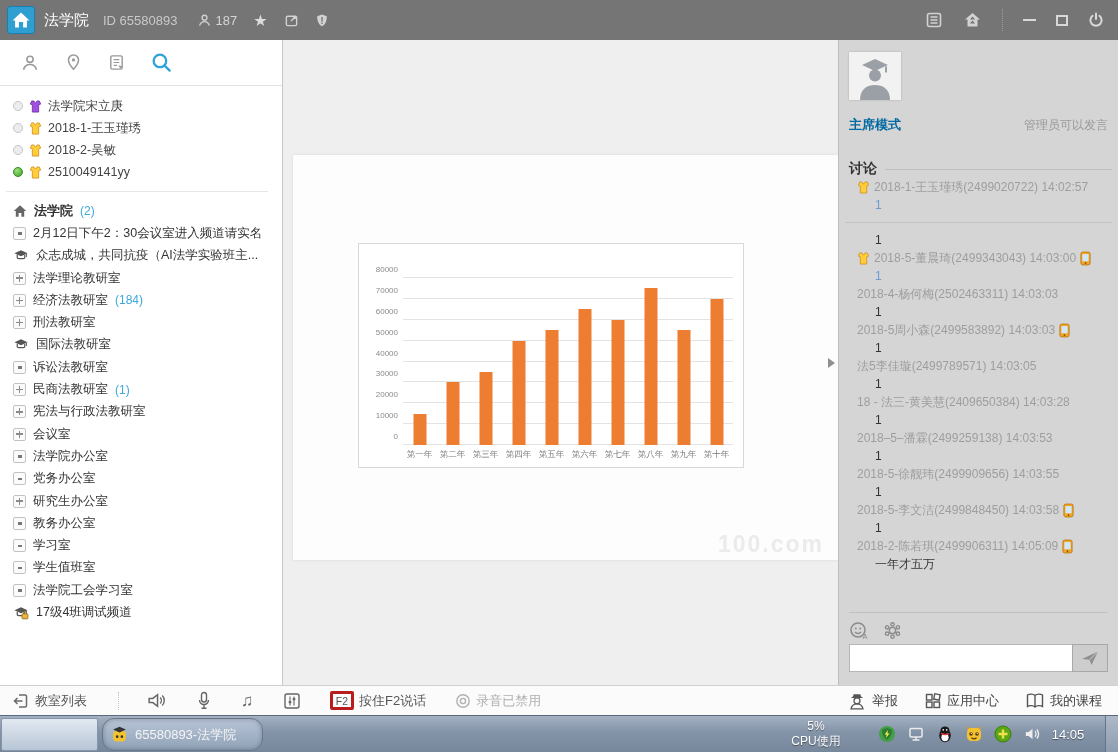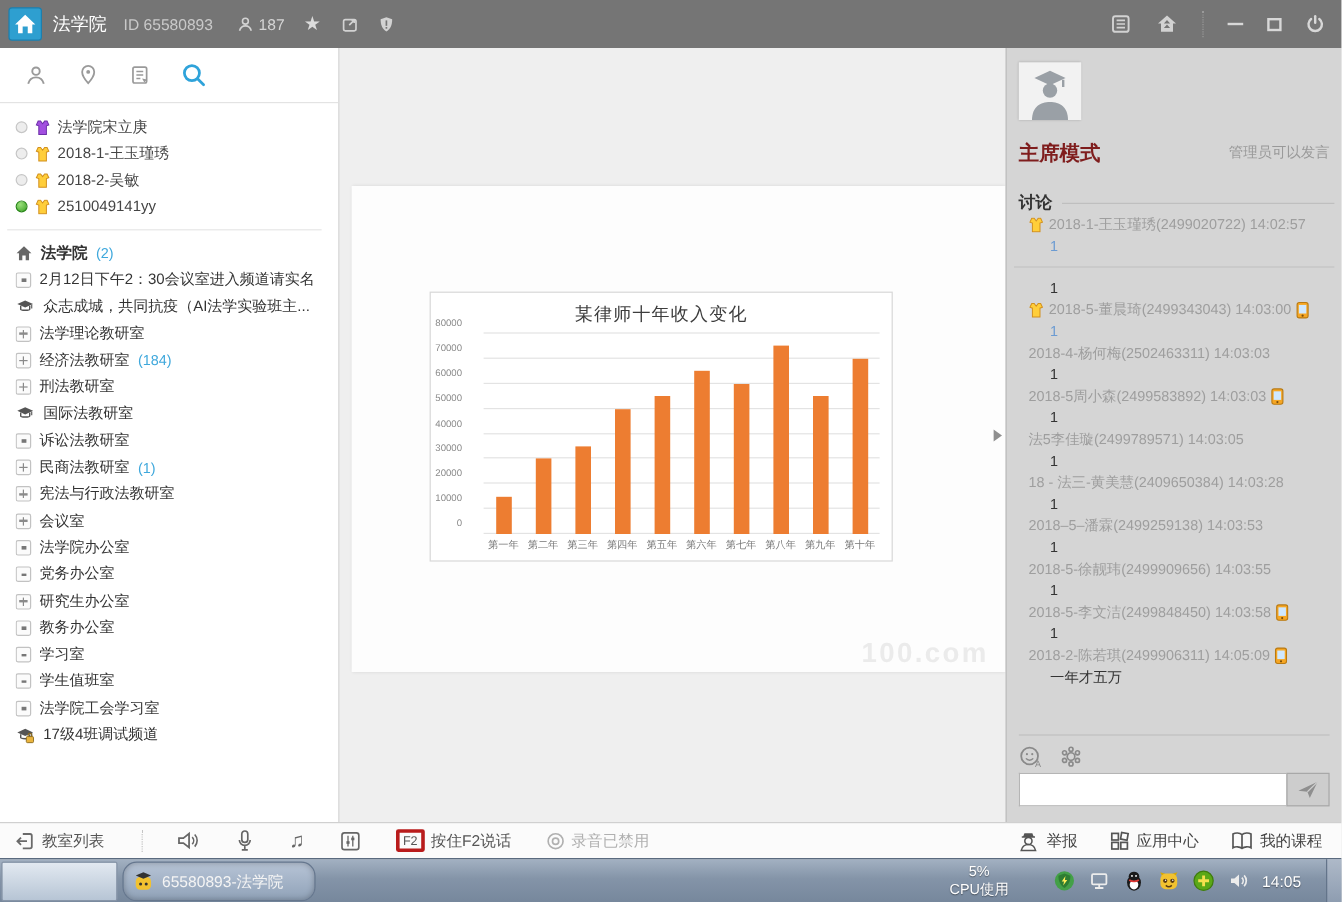--- a/index.html
+++ b/index.html
@@ -39,34 +39,34 @@
   .cbox.plus:after { content:""; position:absolute; top:2px; bottom:2px; left:4.8px; width:1.5px; background:#8a8a8a; }
   .cbox.dot:before { content:""; position:absolute; left:3.5px; top:4.5px; width:4px; height:2.5px; background:#777; }
 
   
   .center { position:absolute; left:283px; top:40px; width:555px; height:645px; background:#efefef; }
   .slide { position:absolute; left:10px; top:115px; width:545px; height:405px; background:#fdfdfd; box-shadow:0 0 3px rgba(0,0,0,0.10); }
   .chart-box { position:absolute; left:65px; top:88px; width:386px; height:225px; background:#ffffff; border:1px solid #d8d8d8; }
   .chart-title { text-align:center; margin-top:9px; font-family:"DejaVu Serif",serif; font-size:15px; color:#3d3d3d; letter-spacing:1px; }
   .plot { position:absolute; left:44px; right:10px; top:34px; bottom:22px; }
   .gline { position:absolute; left:0; right:0; height:1px; background:#e3e3e3; }
-  .ytick { position:absolute; right:100%; margin-right:18px; font-size:8px; color:#8a8a8a; transform:translateY(-50%); white-space:nowrap; }
+  .ytick { position:absolute; right:100%; margin-right:5px; font-size:8px; color:#8a8a8a; transform:translateY(-50%); white-space:nowrap; }
   .bars { position:absolute; left:0; right:0; top:0; bottom:0; display:flex; }
   .bslot { flex:1; position:relative; }
   .bar { position:absolute; left:50%; transform:translateX(-50%); bottom:0; width:13px; }
   .xlabels { position:absolute; left:44px; right:10px; bottom:6px; display:flex; }
   .xlab { flex:1; text-align:center; font-size:8.5px; color:#777; white-space:nowrap; }
   .watermark { position:absolute; right:14px; bottom:2px; font-size:23px; font-weight:bold; color:#ebebeb; letter-spacing:2px; font-family:"Liberation Sans",sans-serif; }
   .collapse-handle { position:absolute; right:3px; top:318px; width:0; height:0; border-left:7px solid #8f8f8f; border-top:5px solid transparent; border-bottom:5px solid transparent; }
 
   
   .right-panel { position:absolute; left:838px; top:40px; width:280px; height:645px; background:#d5d5d5; border-left:1px solid #bdbdbd; }
   .avatar { position:absolute; left:10px; top:12px; width:52px; height:48px; background:#f4f4f4; box-shadow:0 0 2px rgba(0,0,0,0.2); }
   .mode-row { position:absolute; left:10px; right:10px; top:76px; display:flex; justify-content:space-between; align-items:center; }
-  .mode-label { font-weight:bold; font-size:17px; color:#7f1d1d; }
+  .mode-label { font-weight:bold; font-size:13px; color:#0369a1; }
   .perm-label { font-size:12px; color:#999; }
   .disc-row { position:absolute; left:10px; right:6px; top:120px; display:flex; align-items:center; gap:8px;font-family:Liberation Serif, serif; }
   .disc-label { font-weight:bold; font-size:14px; color:#333; }
   .disc-line { flex:1; height:1px; background:#bfbfbf; }
   .messages { position:absolute; left:6px; right:2px; top:138px; height:430px; overflow:hidden; font-size:12px; }
   .msg-header { color:#9e9e9e; display:flex; align-items:center; gap:4px; height:18px; padding-left:12px; white-space:nowrap; }
   .msg-content { color:#333; padding-left:30px; height:18px; line-height:18px; }
   .msg-content.blue { color:#6b9bd2; }
   .msg-divider { height:1px; background:#c3c3c3; margin:8px 4px 8px 0; }
   .chat-tools { position:absolute; left:10px; right:10px; top:572px; border-top:1px solid #c0c0c0; padding-top:7px; display:flex; gap:14px; }
@@ -343,21 +343,20 @@
         </span>
        <span class="cname">17级4班调试频道</span>
 
      </div>
     </div>
 </div>
 
 <div class="center">
   <div class="slide">
     <div class="chart-box">
-      <div class="chart-title">某律师十年收入变化</div>
       <div class="plot" id="plot">
           <div class="gline" style="bottom:0%"></div>
           <div class="ytick" style="bottom:0%">0</div>
           <div class="gline" style="bottom:12.5%"></div>
           <div class="ytick" style="bottom:12.5%">10000</div>
           <div class="gline" style="bottom:25%"></div>
           <div class="ytick" style="bottom:25%">20000</div>
           <div class="gline" style="bottom:37.5%"></div>
           <div class="ytick" style="bottom:37.5%">30000</div>
           <div class="gline" style="bottom:50%"></div>

